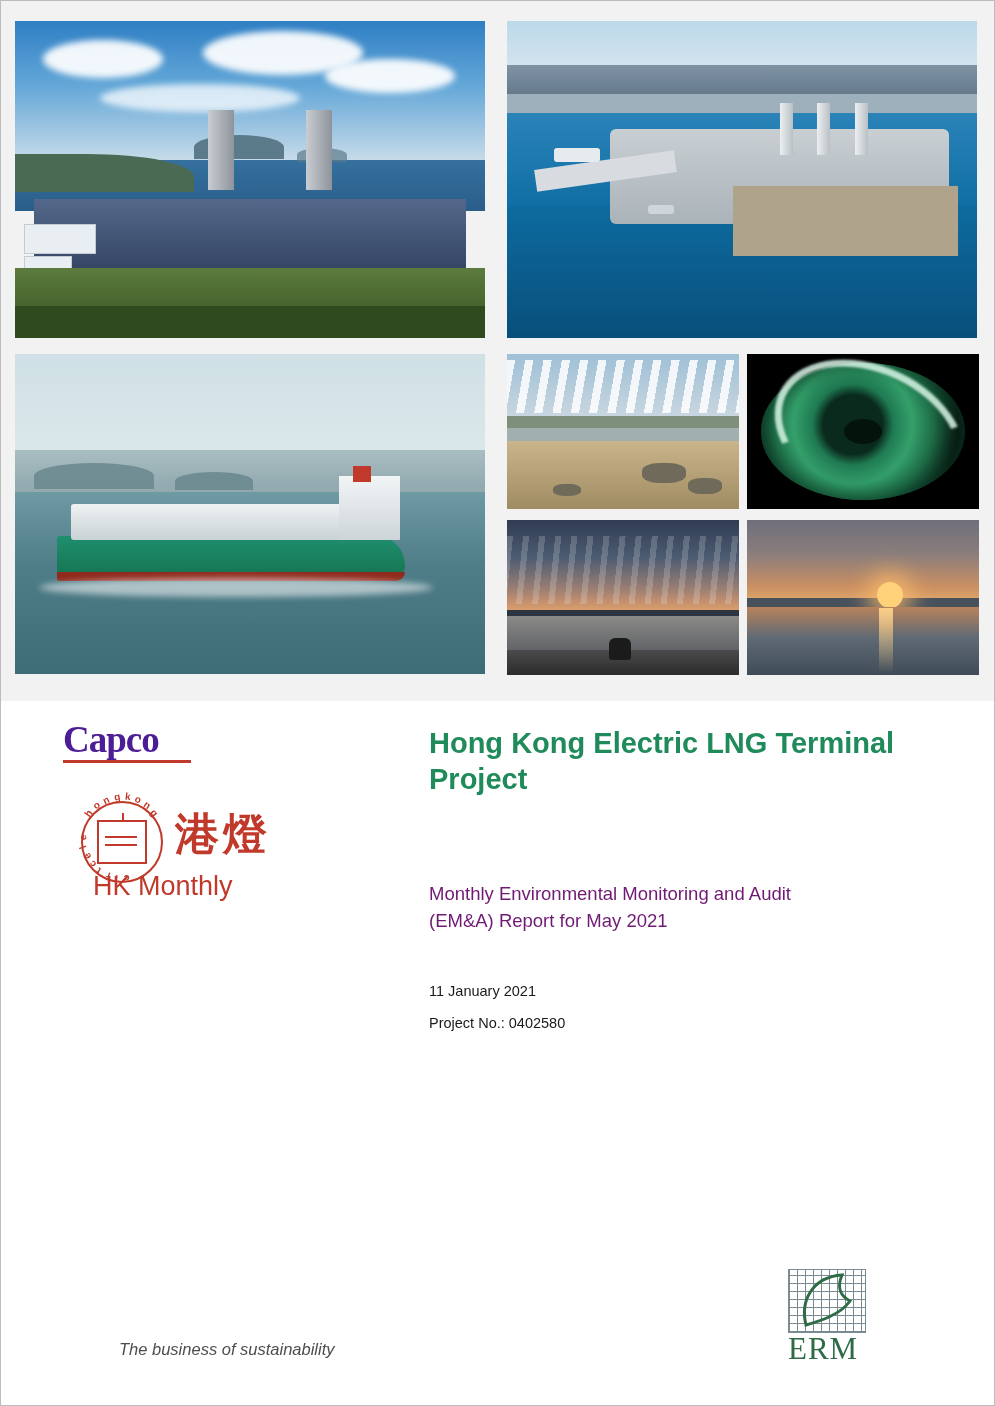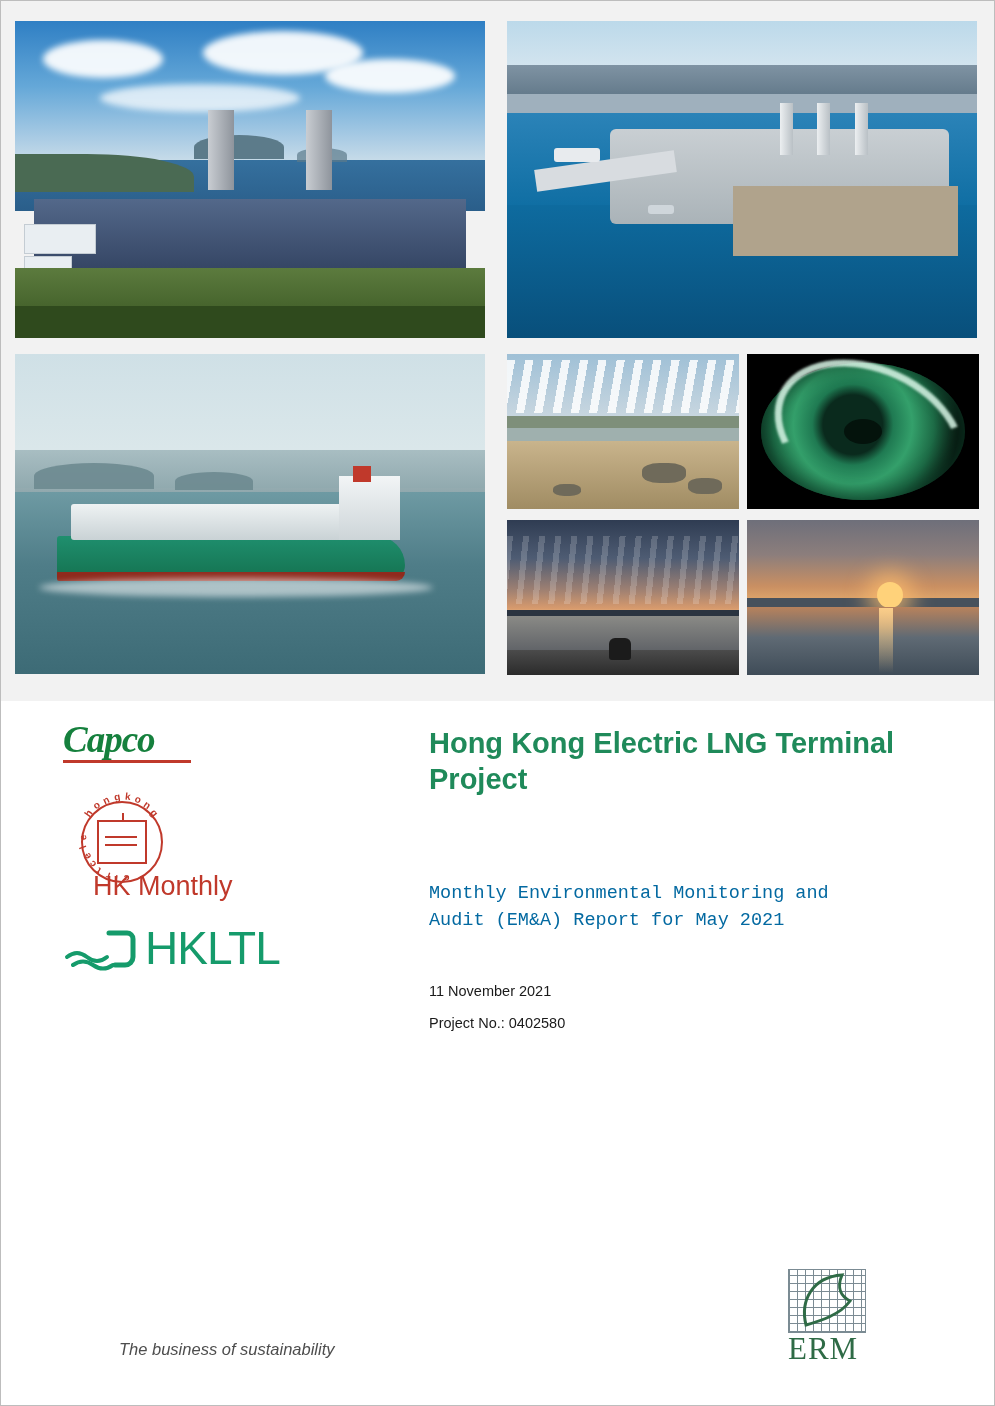--- a/index.html
+++ b/index.html
@@ -199,24 +199,23 @@
     position: absolute;
     left: 62px;
     top: 20px;
     width: 330px;
   }
 
   
   .logo-capco { position: relative; height: 58px; }
   .capco-word {
     font-family: "Liberation Serif", serif;
-    font-style: italic;
     font-weight: bold;
     font-size: 37px;
-    color: #15803d;
+    color: #4c1d95;
     letter-spacing: -1px;
     line-height: 1;
   }
   .capco-rule {
     width: 128px; height: 3px; background:#c0392b; margin-top: 2px;
   }
   .capco-right {
     position: absolute; left: 142px; top: 6px;
   }
   .capco-cn {
@@ -271,21 +270,21 @@
     font-family: "Liberation Sans", sans-serif;
   }
 
   
   .doc-title {
     position:absolute; left: 428px; top: 24px; width: 500px;
     font-size: 29px; line-height: 1.25; font-weight: bold; color:#1f8a5a;
   }
   .doc-subtitle {
     position:absolute; left: 428px; top: 180px; width: 430px;
-    font-size: 18.5px; line-height: 1.45; color:#0369a1;font-family:Liberation Mono, monospace;
+    font-size: 18.5px; line-height: 1.45; color:#701a75;
   }
   .doc-date {
     position:absolute; left: 428px; top: 282px;
     font-size: 14.5px; color:#1a1a1a;
   }
   .doc-projno {
     position:absolute; left: 428px; top: 314px;
     font-size: 14.5px; color:#1a1a1a;
   }
 
@@ -429,37 +428,30 @@
           <span style="left:74px;top:11px;transform:rotate(50deg)">g</span>
           <span style="left:2px;top:34px;transform:rotate(-95deg)">e</span>
           <span style="left:3px;top:44px;transform:rotate(-110deg)">l</span>
           <span style="left:6px;top:53px;transform:rotate(-122deg)">e</span>
           <span style="left:11px;top:61px;transform:rotate(-135deg)">c</span>
           <span style="left:18px;top:68px;transform:rotate(-148deg)">t</span>
           <span style="left:27px;top:73px;transform:rotate(-160deg)">r</span>
           <span style="left:36px;top:76px;transform:rotate(-172deg)">i</span>
           <span style="left:45px;top:76px;transform:rotate(175deg)">c</span>
         </div>
+        <div class="hke-cn">港燈</div>
         <div class="hke-en">HK Monthly</div>
       </div>
 
-      <div class="logo-hkltl">
-        <svg class="hkltl-mark" viewBox="0 0 74 44">
-          <path d="M4 30 Q14 22 24 30 T44 30" stroke="#159b6b" stroke-width="4" fill="none" stroke-linecap="round"></path>
-          <path d="M10 38 Q20 31 30 38 T50 38" stroke="#159b6b" stroke-width="4" fill="none" stroke-linecap="round"></path>
-          <path d="M46 6 h18 a6 6 0 0 1 6 6 v18 a8 8 0 0 1 -8 8 h-10" stroke="#159b6b" stroke-width="5" fill="none" stroke-linecap="round"></path>
-        </svg>
-        <div class="hkltl-text">HKLTL</div>
-      </div>
 
     </div>
 
     <div class="doc-title">Hong Kong Electric LNG Terminal Project</div>
     <div class="doc-subtitle">Monthly Environmental Monitoring and Audit (EM&amp;A) Report for May 2021</div>
-    <div class="doc-date">11 November 2021</div>
+    <div class="doc-date">11 January 2021</div>
     <div class="doc-projno">Project No.: 0402580</div>
 
     <div class="tagline">The business of sustainability</div>
 
     <div class="erm">
       <div class="erm-grid"></div>
       <svg class="erm-swoosh" viewBox="0 0 62 58">
         <path d="M8 54 C2 30 14 6 44 4 C38 18 44 26 52 30 C42 44 22 50 8 54 Z" fill="none" stroke="#2f6b46" stroke-width="3"></path>
       </svg>
       <div class="erm-word">ERM</div>

